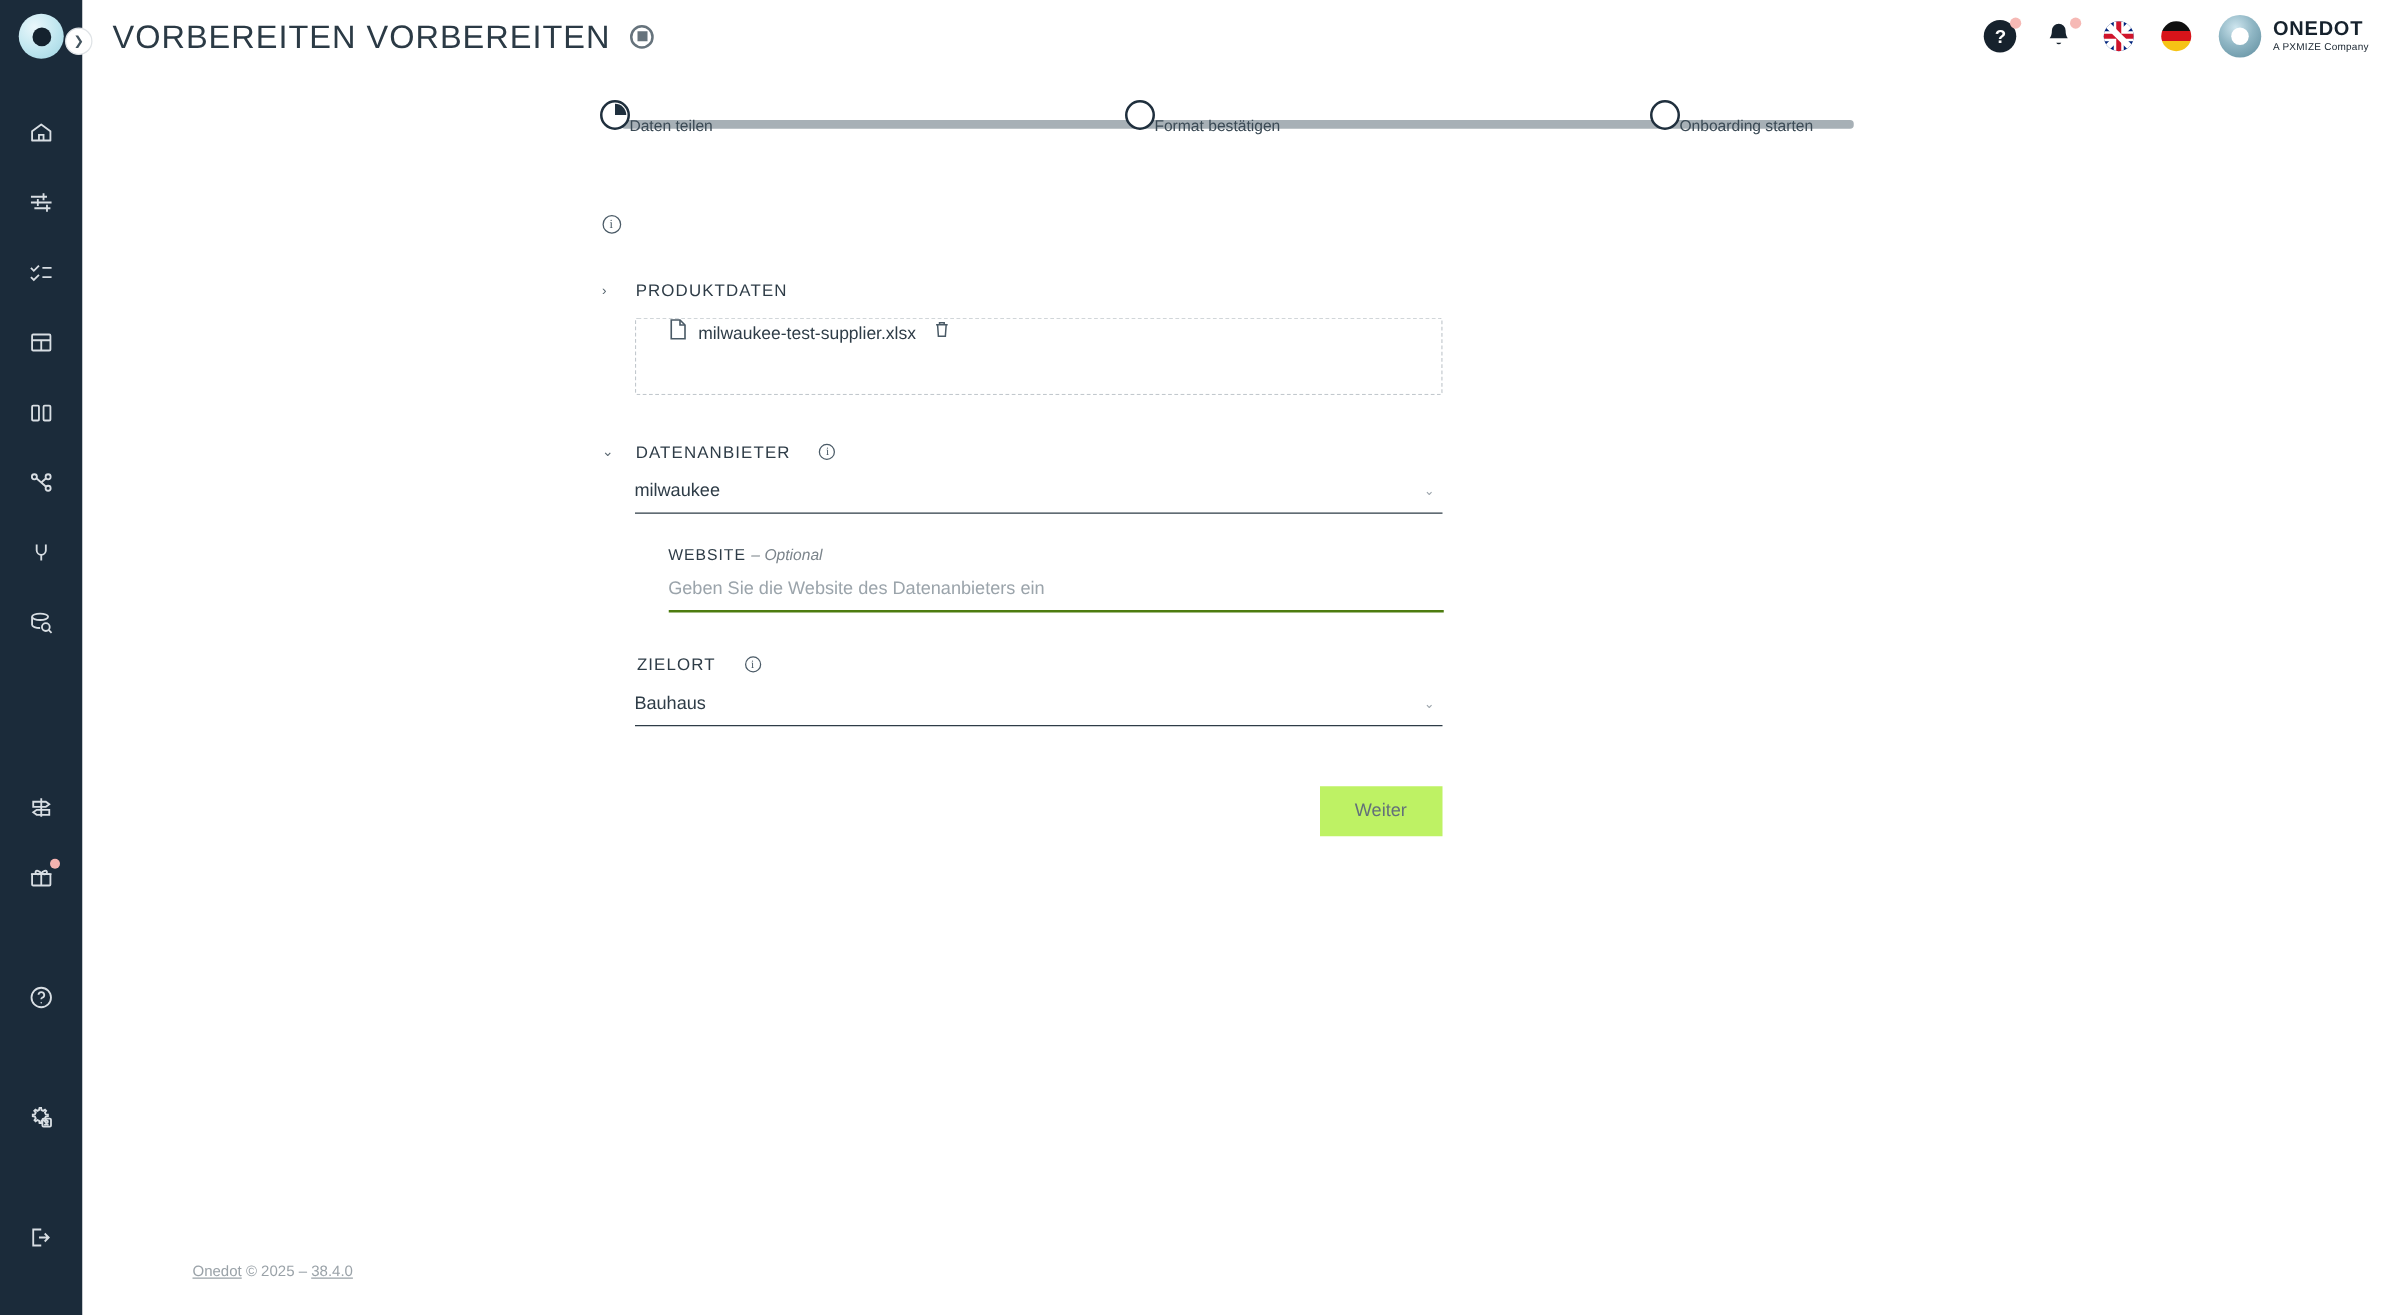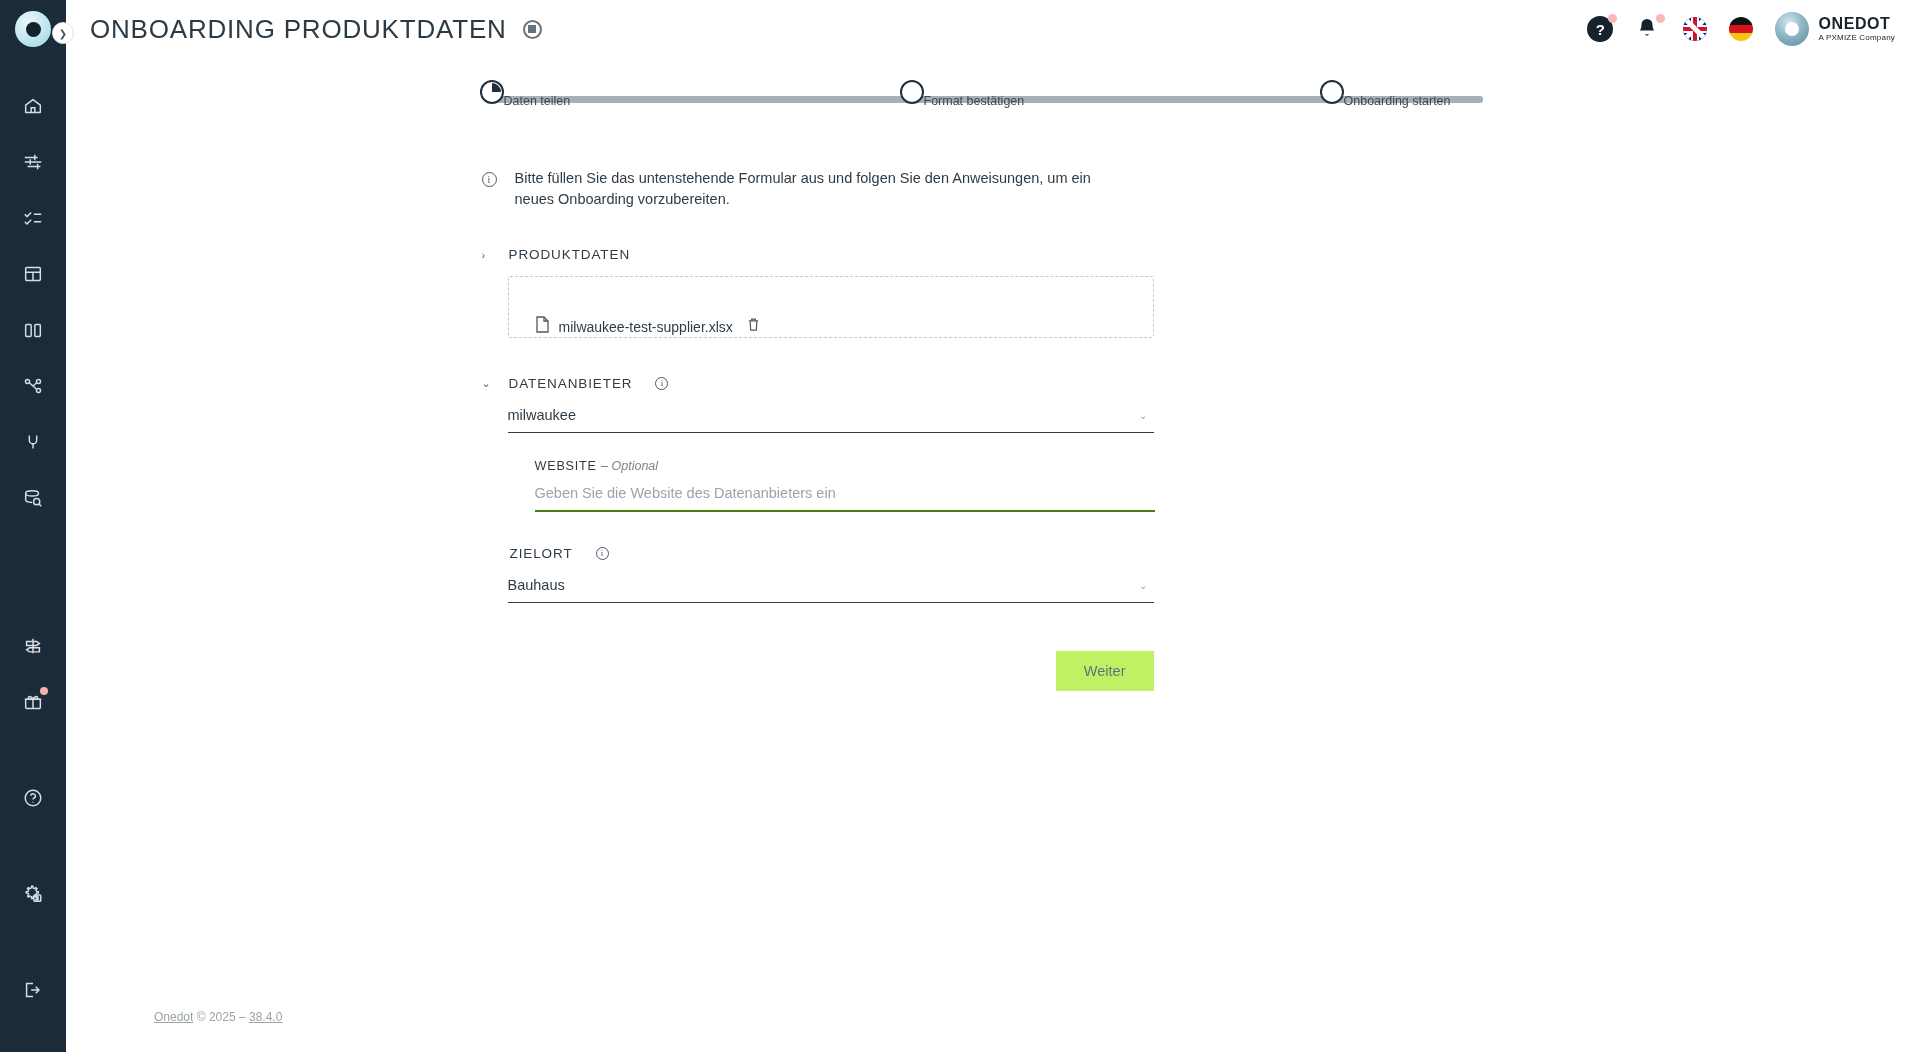--- a/index.html
+++ b/index.html
@@ -147,21 +147,21 @@
   .sec-title { font-size: 13.5px; letter-spacing: 0.9px; color: #2e3c47; }
   .sec-info {
     width: 13px; height: 13px; border-radius: 50%; border: 1px solid #4a5a66;
     color: #4a5a66; font-size: 9px; line-height: 11px; text-align: center;
     margin-left: 6px; font-family: "Liberation Serif", serif;
   }
 
   .dropzone {
     margin-top: 14px; margin-left: 28px; width: 646px; height: 62px;
     border: 1px dashed #c2c8cd; border-radius: 2px;
-    display: flex; align-items: flex-end; padding-left: 26px;
+    display: flex; align-items: flex-start; padding-left: 26px;
   }
   .file-chip { display: flex; align-items: center; gap: 10px; }
   .file-name { font-size: 14px; color: #2e3c47; }
   .file-ic svg, .trash-ic svg { stroke: #4a5a66; fill: none; stroke-width: 1.3; }
   .trash-ic { margin-left: 4px; cursor: pointer; }
 
   .field { margin-left: 28px; width: 646px; margin-top: 10px; position: relative; }
   .field-underline { border-bottom: 1.6px solid #2e3c47; }
   .field-underline-light { border-bottom: 2px solid #4d7c0f; }
   .field-value {
@@ -323,21 +323,21 @@
     </div>
   </div>
 
   <div class="expand-btn">
     <span>❯</span>
   </div>
 
   <div class="main">
 
     <div class="topbar">
-      <div class="page-title">ONBOARDING PRODUKTDATEN</div>
+      <div class="page-title">VORBEREITEN VORBEREITEN</div>
       <div class="title-badge"></div>
 
       <div class="topbar-right">
         <div class="ic-wrap">
           <div class="help-circle">?</div>
           <span class="ic-dot"></span>
         </div>
         <div class="ic-wrap">
           <span>
             <svg width="24" height="26" viewBox="0 0 24 26">
@@ -379,21 +379,20 @@
           <div class="step-circle"></div>
           <div class="step-label">Onboarding starten</div>
         </div>
       </div>
     </div>
 
     <div class="content">
 
       <div class="info-row">
         <div class="info-icon">i</div>
-        <div class="info-text">Bitte füllen Sie das untenstehende Formular aus und folgen Sie den Anweisungen, um ein neues Onboarding vorzubereiten.</div>
       </div>
 
       <div class="section">
         <div class="sec-head">
           <span class="chev">›</span>
           <span class="sec-title">PRODUKTDATEN</span>
         </div>
         <div class="dropzone">
           <div class="file-chip">
             <span class="file-ic">

